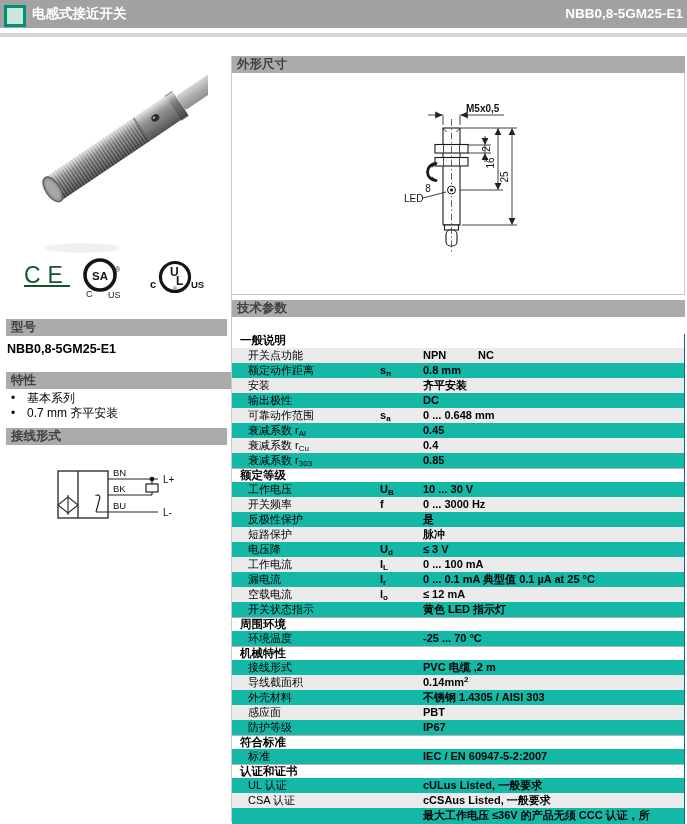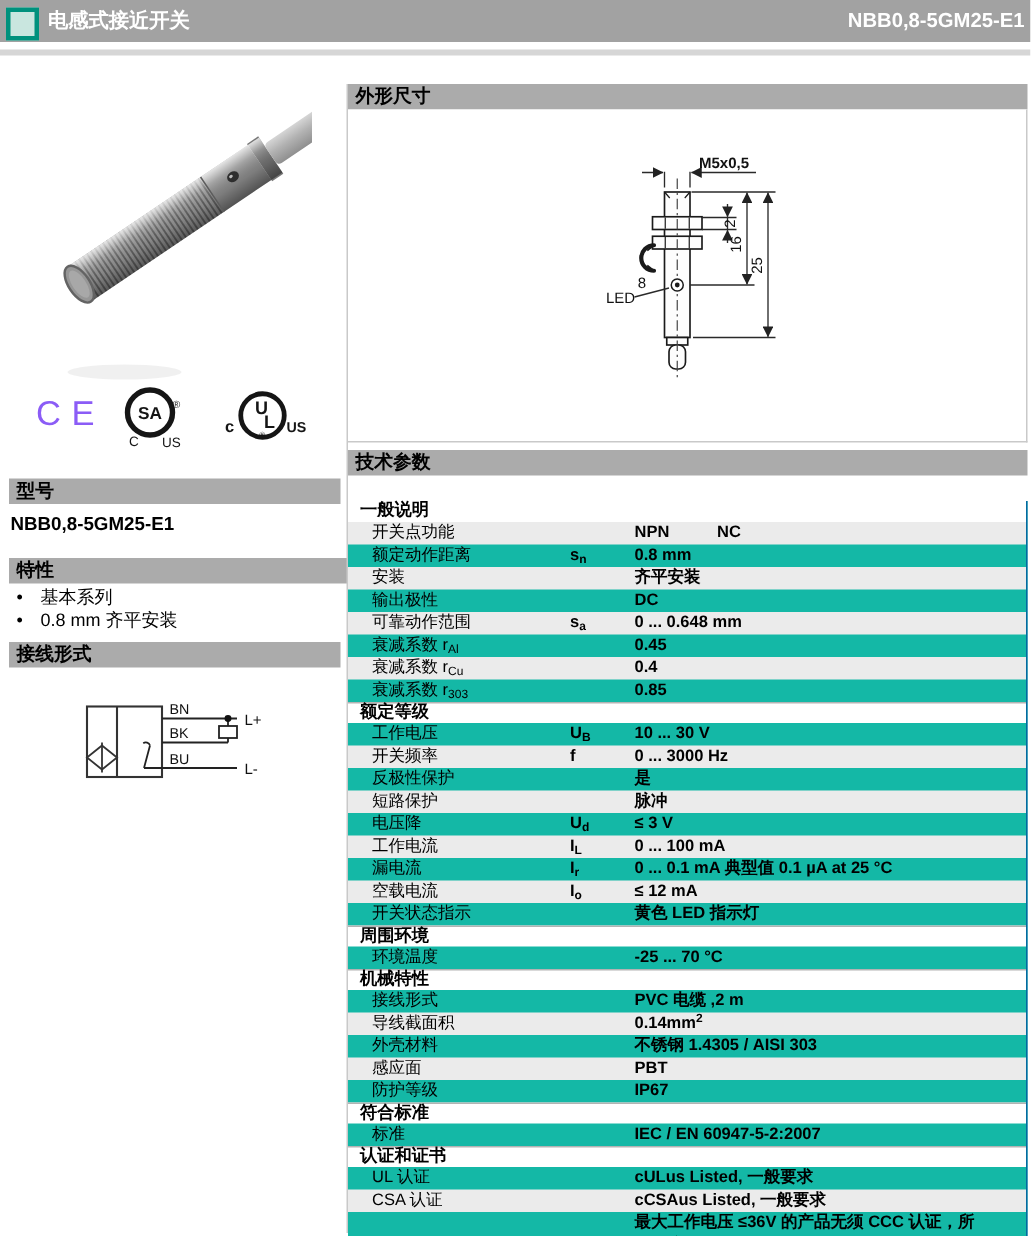--- a/index.html
+++ b/index.html
@@ -7,28 +7,28 @@
        font-family:"Liberation Sans",sans-serif;overflow:hidden;}
   .abs{position:absolute;}
   
   #topbar{left:0;top:2;width:687px;height:28px;background:#a2a2a2;}
   #topbar-icon{left:4px;top:5px;width:16px;height:16px;background:#c9e6df;border:3px solid #00917d;}
   #topbar-title{left:32px;top:0;height:28px;line-height:28px;color:#fff;font-weight:bold;font-size:13.5px;}
   #topbar-model{right:4px;top:0;height:28px;line-height:28px;color:#fff;font-weight:bold;font-size:13.5px;}
   #topstrip{left:0;top:33px;width:687px;height:4px;background:#d6d6d6;}
   
   .secbar{height:17px;line-height:17px;background:#ababab;font-weight:bold;font-size:12.5px;
-          padding-left:5px;box-sizing:border-box;color:#000000;}
+          padding-left:5px;box-sizing:border-box;color:#404040;}
   
   #model-text{left:7px;top:342px;font-size:12.5px;font-weight:bold;}
   .feat-item{position:relative;height:15px;line-height:15px;font-size:12px;}
   .feat-item .dot{display:inline-block;width:16px;padding-left:5px;}
   #features-list{left:6px;top:391px;width:220px;}
   
-  #ce-mark{left:24px;top:262px;font-size:23px;letter-spacing:7px;color:#8b5cf6;}
+  #ce-mark{left:24px;top:262px;font-size:23px;letter-spacing:7px;color:#14532d;text-decoration:underline;}
   
   #col-divider{left:231px;top:56px;width:1px;height:766px;background:#c9c9c9;}
   #dim-box{left:232px;top:73px;width:453px;height:222px;box-sizing:border-box;
            border-right:1px solid #c9c9c9;border-bottom:1px solid #c9c9c9;background:#fff;}
   #tech-table{left:232px;top:334px;width:453px;box-sizing:border-box;
               border-right:1px solid #0369a1;border-bottom:1px solid #c9c9c9;background:#14b8a6;}
   .t-sec{height:14px;line-height:13px;font-weight:bold;font-size:11.5px;padding-left:8px;
          border-top:1px solid #b3b3b3;box-sizing:border-box;background:#fff;}
   #tech-table .t-sec:first-child{border-top:none;}
   .t-row{display:flex;height:15px;line-height:15px;font-size:11px;padding-left:16px;box-sizing:border-box;}
@@ -101,21 +101,21 @@
   <text x="25" y="33" font-size="5" fill="#151515">®</text>
   <text x="43" y="30" font-size="9.5" font-weight="bold" fill="#151515">US</text>
 </svg>
 
 <div class="abs secbar" style="left:6px;top:319px;width:221px;">型号</div>
 <div class="abs" id="model-text">NBB0,8-5GM25-E1</div>
 
 <div class="abs secbar" style="left:6px;top:372px;width:264px;">特性</div>
 <div class="abs" id="features-list">
     <div class="feat-item"><span class="dot">•</span><span>基本系列</span></div>
-    <div class="feat-item"><span class="dot">•</span><span>0.8 mm 齐平安装</span></div>
+    <div class="feat-item"><span class="dot">•</span><span>0.7 mm 齐平安装</span></div>
   </div>
 
 <div class="abs secbar" style="left:6px;top:428px;width:221px;">接线形式</div>
 
 <svg class="abs" style="left:40px;top:456px;" width="180" height="72" viewBox="0 0 180 72">
   <g stroke="#333" stroke-width="1.4" fill="none">
     <rect x="18" y="15" width="50" height="47"></rect>
     <line x1="38" y1="15" x2="38" y2="62"></line>
     <polygon points="28,41 38,49 28,57 18,49" stroke-width="1.2"></polygon>
     <line x1="28" y1="39" x2="28" y2="59" stroke-width="1.2"></line>

